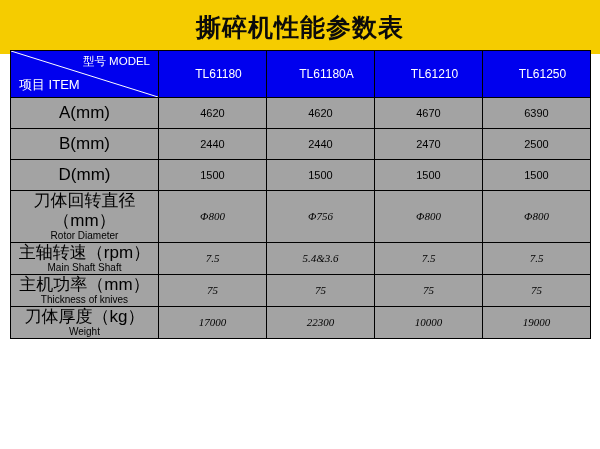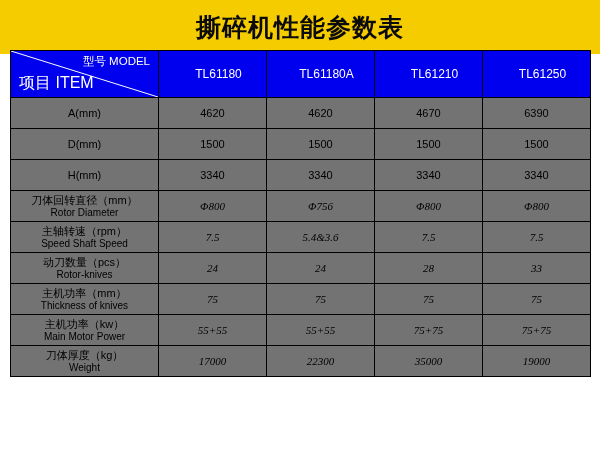--- a/index.html
+++ b/index.html
@@ -43,21 +43,21 @@
   .table-wrap {
     position: absolute;
     left: 10px;
     top: 50px;
     width: 580px;
   }
   table.spec {
     border-collapse: collapse;
     width: 580px;
     table-layout: fixed;
-    background: #737373;
+    background: #a3a3a3;
   }
   table.spec td, table.spec th {
     border: 1px solid #000000;
     text-align: center;
     vertical-align: middle;
     font-size: 11px;
     color: #000000;
     padding: 0;
   }
   
@@ -91,41 +91,41 @@
     top: 3px;
     right: 8px;
     font-size: 11.5px;
     color: #ffffff;
     white-space: nowrap;
   }
   .corner-item {
     position: absolute;
     bottom: 3px;
     left: 8px;
-    font-size: 16px;
+    font-size: 13px;
     color: #ffffff;
     white-space: nowrap;
   }
   .head-model {
     text-align: left;
     padding-left: 12px !important;
     font-size: 12px;
   }
   
   tr.body-row td {
     height: 30px;
   }
   td.label-cell {
     font-size: 11px;
     line-height: 1.15;
     padding: 2px 4px;
   }
   td.label-cell .cn {
     display: block;
-    font-size: 11px;
+    font-size: 17px;
   }
   td.label-cell .en {
     display: block;
     font-size: 10px;
   }
   td.value-cell {
     font-size: 11.5px;
     font-family: "Liberation Serif", "DejaVu Serif", serif;
     font-style: italic;
   }
@@ -172,104 +172,84 @@
         <tr class="body-row">
           <td class="label-cell">
             <span class="cn">A(mm)</span>
           </td>
           <td class="value-cell plain">4620</td>
           <td class="value-cell plain">4620</td>
           <td class="value-cell plain">4670</td>
           <td class="value-cell plain">6390</td>
         </tr>
 
+        <tr class="body-row">
+          <td class="label-cell">
+            <span class="cn">B(mm)</span>
+          </td>
+          <td class="value-cell plain">2440</td>
+          <td class="value-cell plain">2440</td>
+          <td class="value-cell plain">2470</td>
+          <td class="value-cell plain">2500</td>
+        </tr>
 
 
         <tr class="body-row">
           <td class="label-cell">
             <span class="cn">D(mm)</span>
           </td>
           <td class="value-cell plain">1500</td>
           <td class="value-cell plain">1500</td>
           <td class="value-cell plain">1500</td>
           <td class="value-cell plain">1500</td>
         </tr>
 
-        <tr class="body-row">
-          <td class="label-cell">
-            <span class="cn">H(mm)</span>
-          </td>
-          <td class="value-cell plain">3340</td>
-          <td class="value-cell plain">3340</td>
-          <td class="value-cell plain">3340</td>
-          <td class="value-cell plain">3340</td>
-        </tr>
 
         <tr class="body-row">
           <td class="label-cell">
             <span class="cn">刀体回转直径（mm）</span>
             <span class="en">Rotor Diameter</span>
           </td>
           <td class="value-cell">Φ800</td>
           <td class="value-cell">Φ756</td>
           <td class="value-cell">Φ800</td>
           <td class="value-cell">Φ800</td>
         </tr>
 
         <tr class="body-row">
           <td class="label-cell">
             <span class="cn">主轴转速（rpm）</span>
-            <span class="en">Speed Shaft Speed</span>
+            <span class="en">Main Shaft Shaft</span>
           </td>
           <td class="value-cell">7.5</td>
           <td class="value-cell">5.4&amp;3.6</td>
           <td class="value-cell">7.5</td>
           <td class="value-cell">7.5</td>
         </tr>
 
-        <tr class="body-row">
-          <td class="label-cell">
-            <span class="cn">动刀数量（pcs）</span>
-            <span class="en">Rotor-knives</span>
-          </td>
-          <td class="value-cell">24</td>
-          <td class="value-cell">24</td>
-          <td class="value-cell">28</td>
-          <td class="value-cell">33</td>
-        </tr>
 
         <tr class="body-row">
           <td class="label-cell">
             <span class="cn">主机功率（mm）</span>
             <span class="en">Thickness of knives</span>
           </td>
           <td class="value-cell">75</td>
           <td class="value-cell">75</td>
           <td class="value-cell">75</td>
           <td class="value-cell">75</td>
         </tr>
 
-        <tr class="body-row">
-          <td class="label-cell">
-            <span class="cn">主机功率（kw）</span>
-            <span class="en">Main Motor Power</span>
-          </td>
-          <td class="value-cell">55+55</td>
-          <td class="value-cell">55+55</td>
-          <td class="value-cell">75+75</td>
-          <td class="value-cell">75+75</td>
-        </tr>
 
         <tr class="body-row">
           <td class="label-cell">
             <span class="cn">刀体厚度（kg）</span>
             <span class="en">Weight</span>
           </td>
           <td class="value-cell">17000</td>
           <td class="value-cell">22300</td>
-          <td class="value-cell">35000</td>
+          <td class="value-cell">10000</td>
           <td class="value-cell">19000</td>
         </tr>
       </tbody>
     </table>
   </div>
 
 </div>
 
 </body></html>

